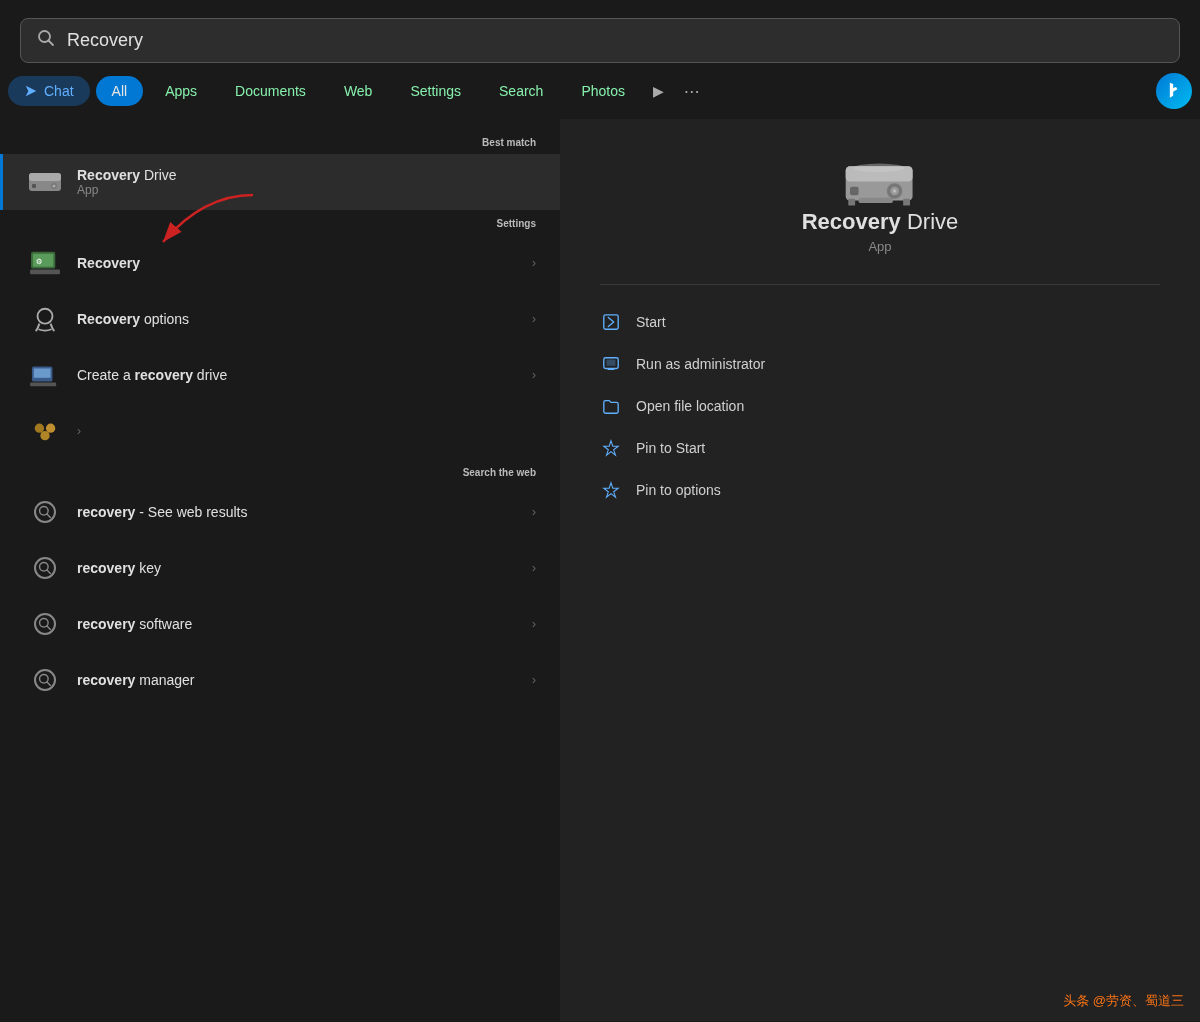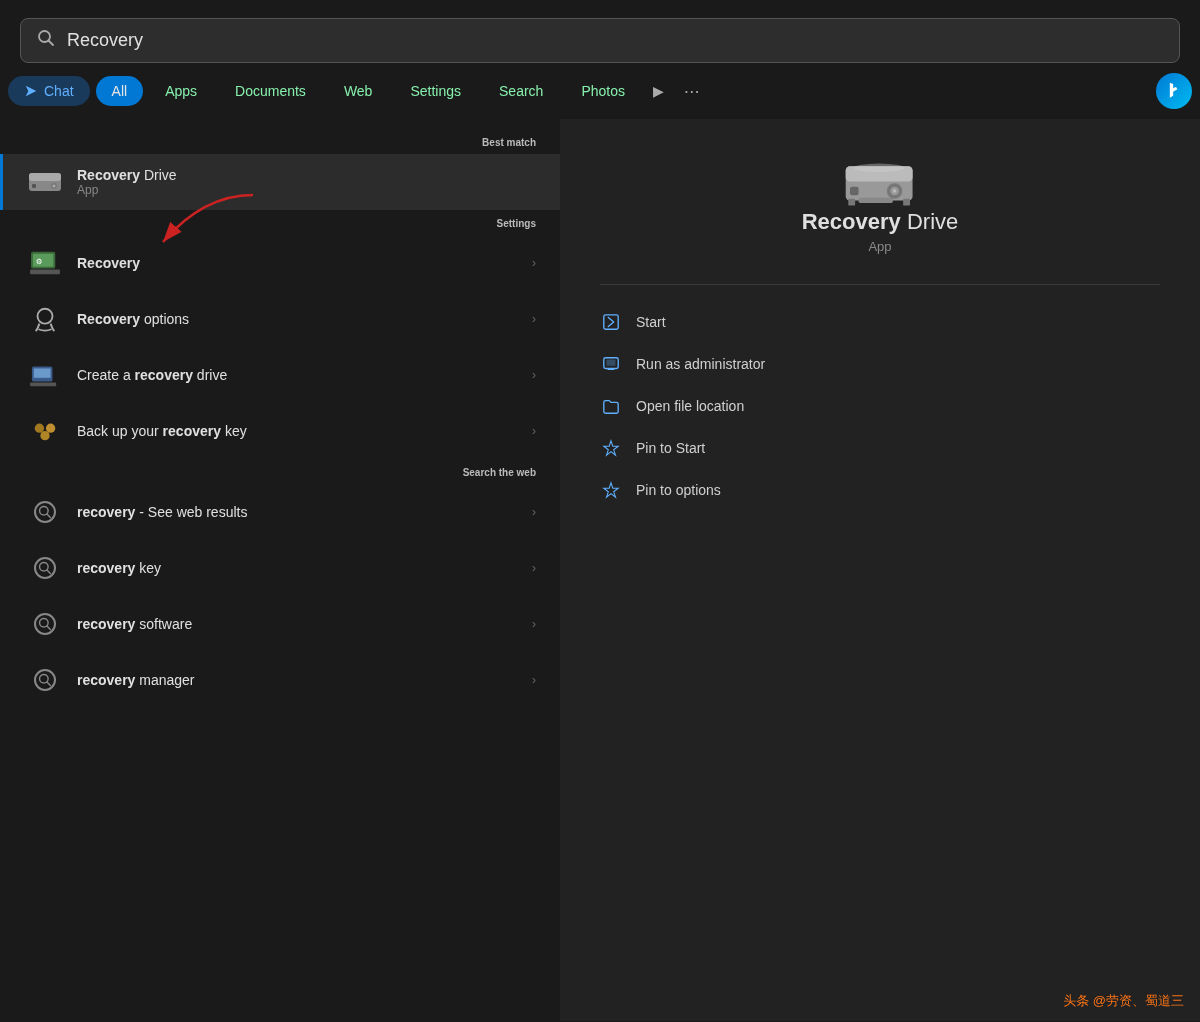--- a/index.html
+++ b/index.html
@@ -385,25 +385,20 @@
     </div>
 
     <div class="result-item">
       <div class="result-icon">
         <svg width="30" height="28" viewBox="0 0 32 30">
           <circle cx="10" cy="12" r="5" fill="#a07820"></circle>
           <circle cx="22" cy="12" r="5" fill="#c09030"></circle>
           <circle cx="16" cy="20" r="5" fill="#b08528"></circle>
         </svg>
       </div>
-      <div class="result-text">
-        <div class="result-title">
-          Back up your <strong>recovery</strong> key
-        </div>
-      </div>
       <span class="chevron">›</span>
     </div>
 
     <div class="section-label">Search the web</div>
 
     <div class="result-item">
       <div class="result-icon">
         <div class="web-search-icon">
           <svg width="14" height="14" viewBox="0 0 18 18" fill="none">
             <circle cx="7.5" cy="7.5" r="5.5" stroke="#888" stroke-width="1.8"></circle>

